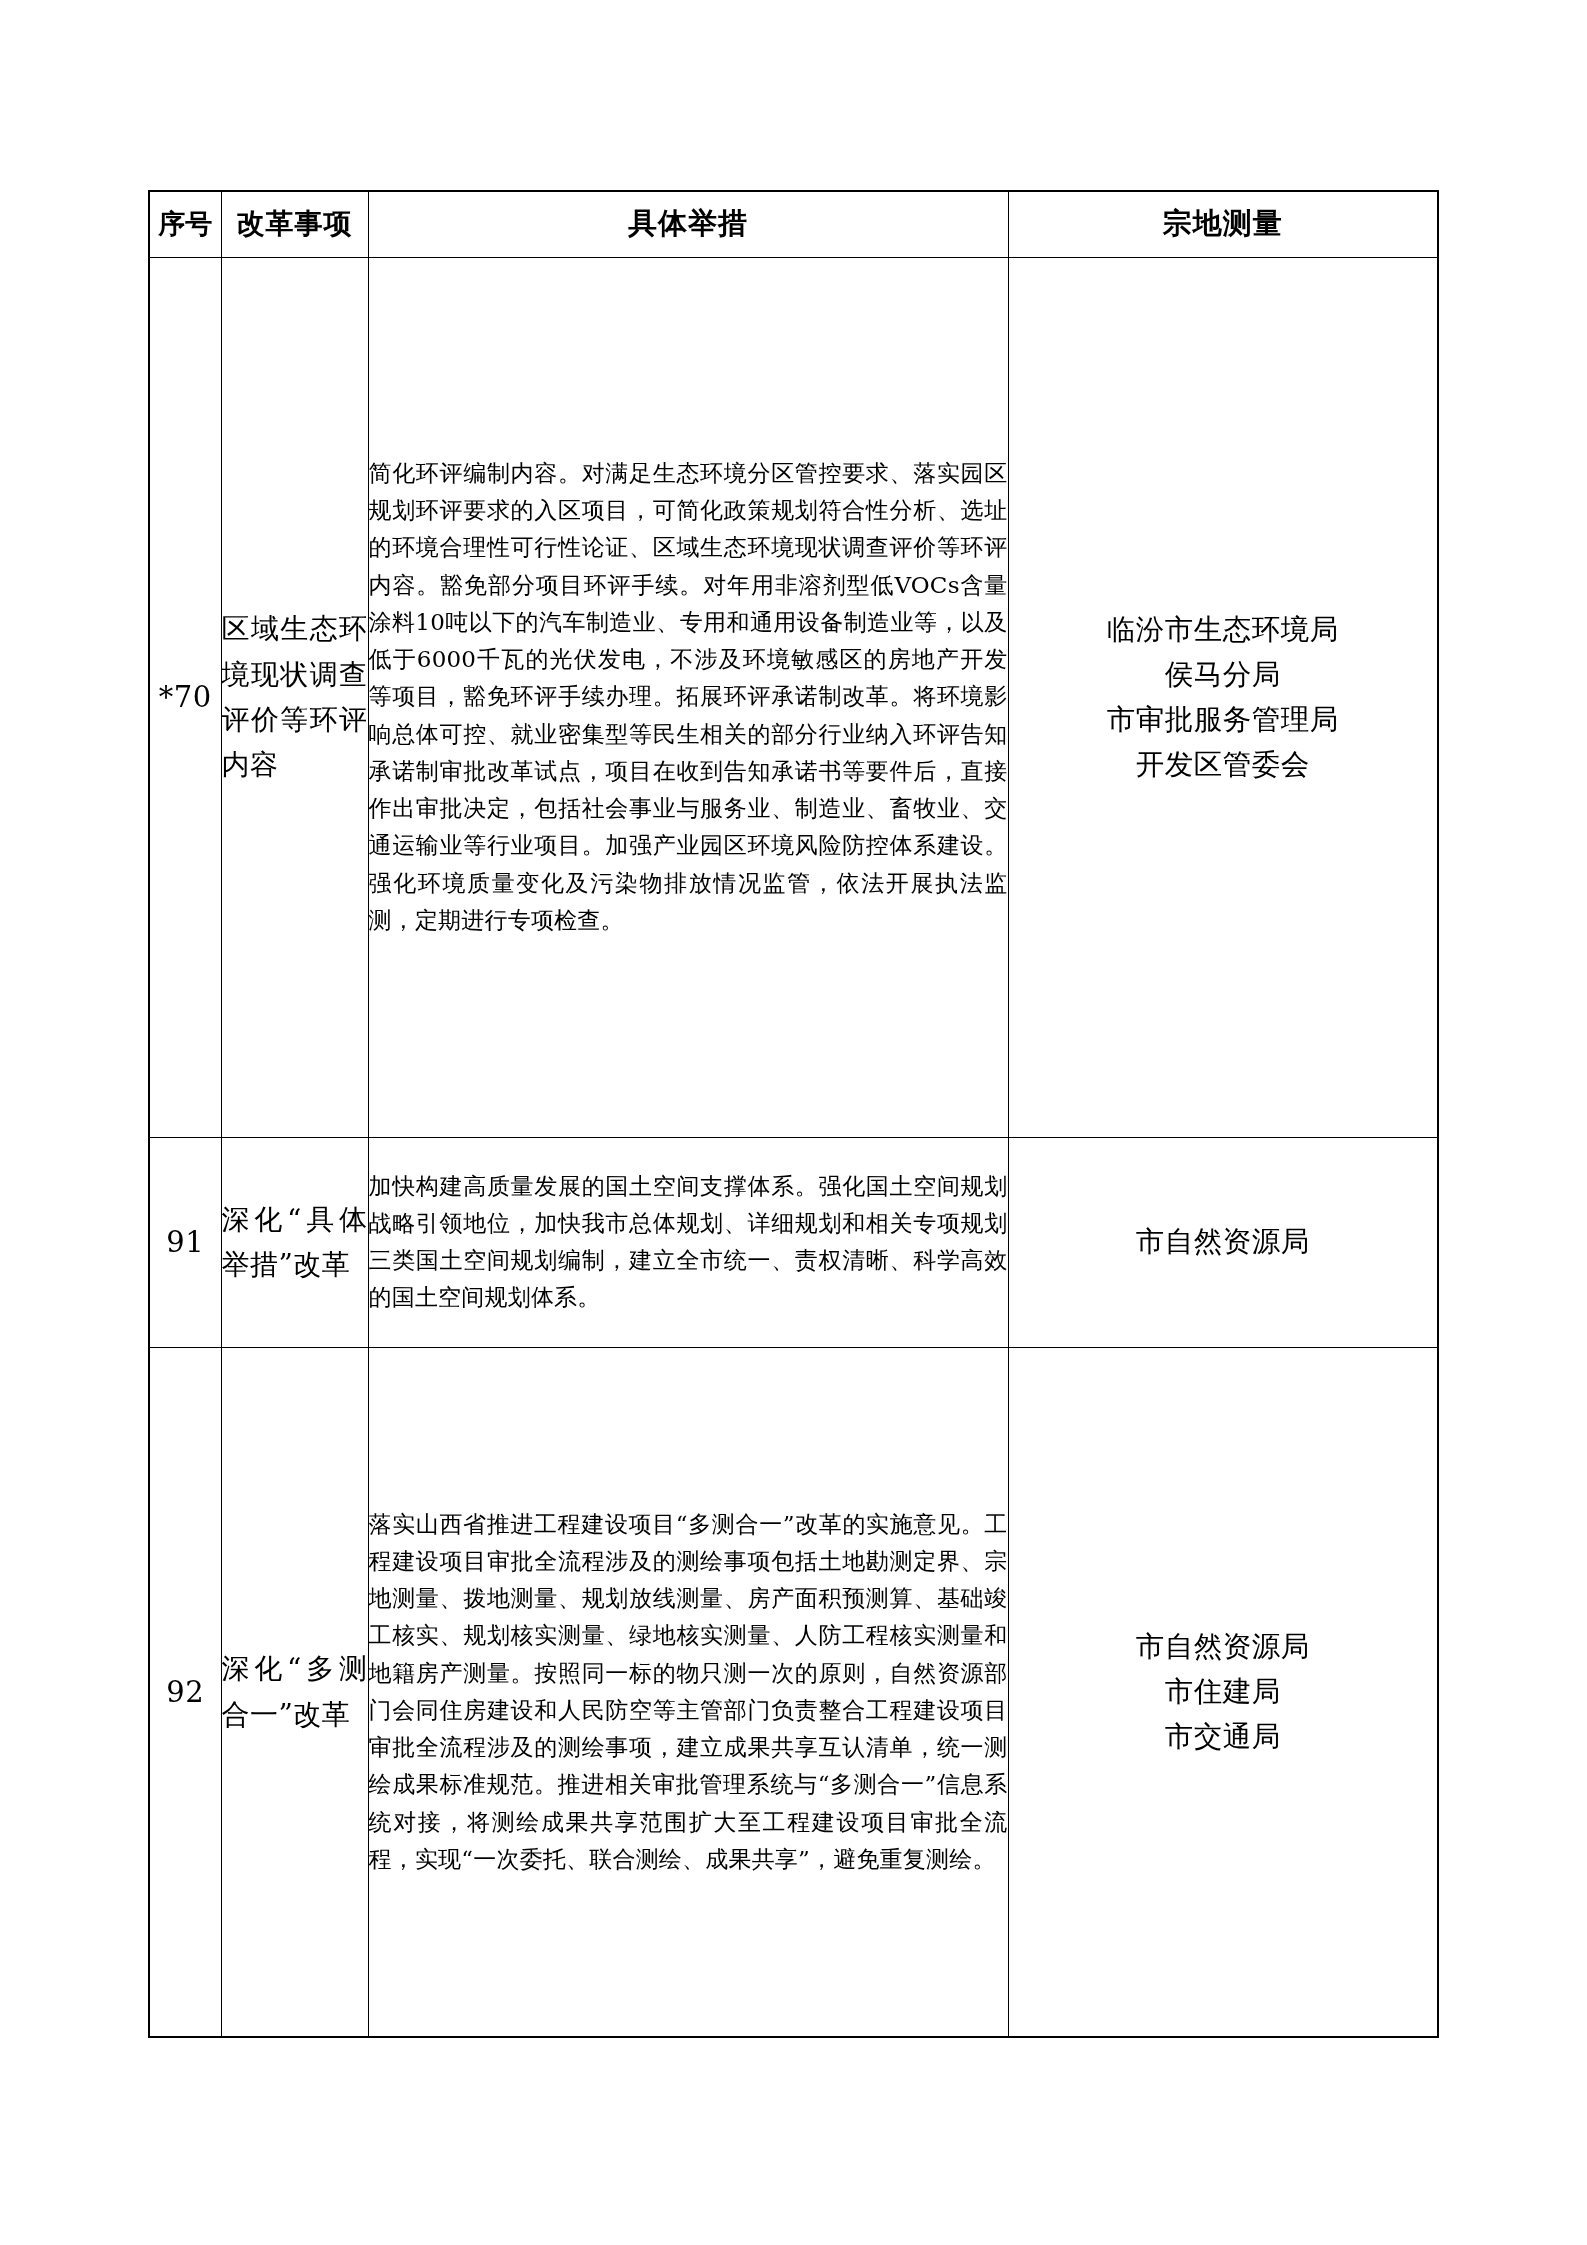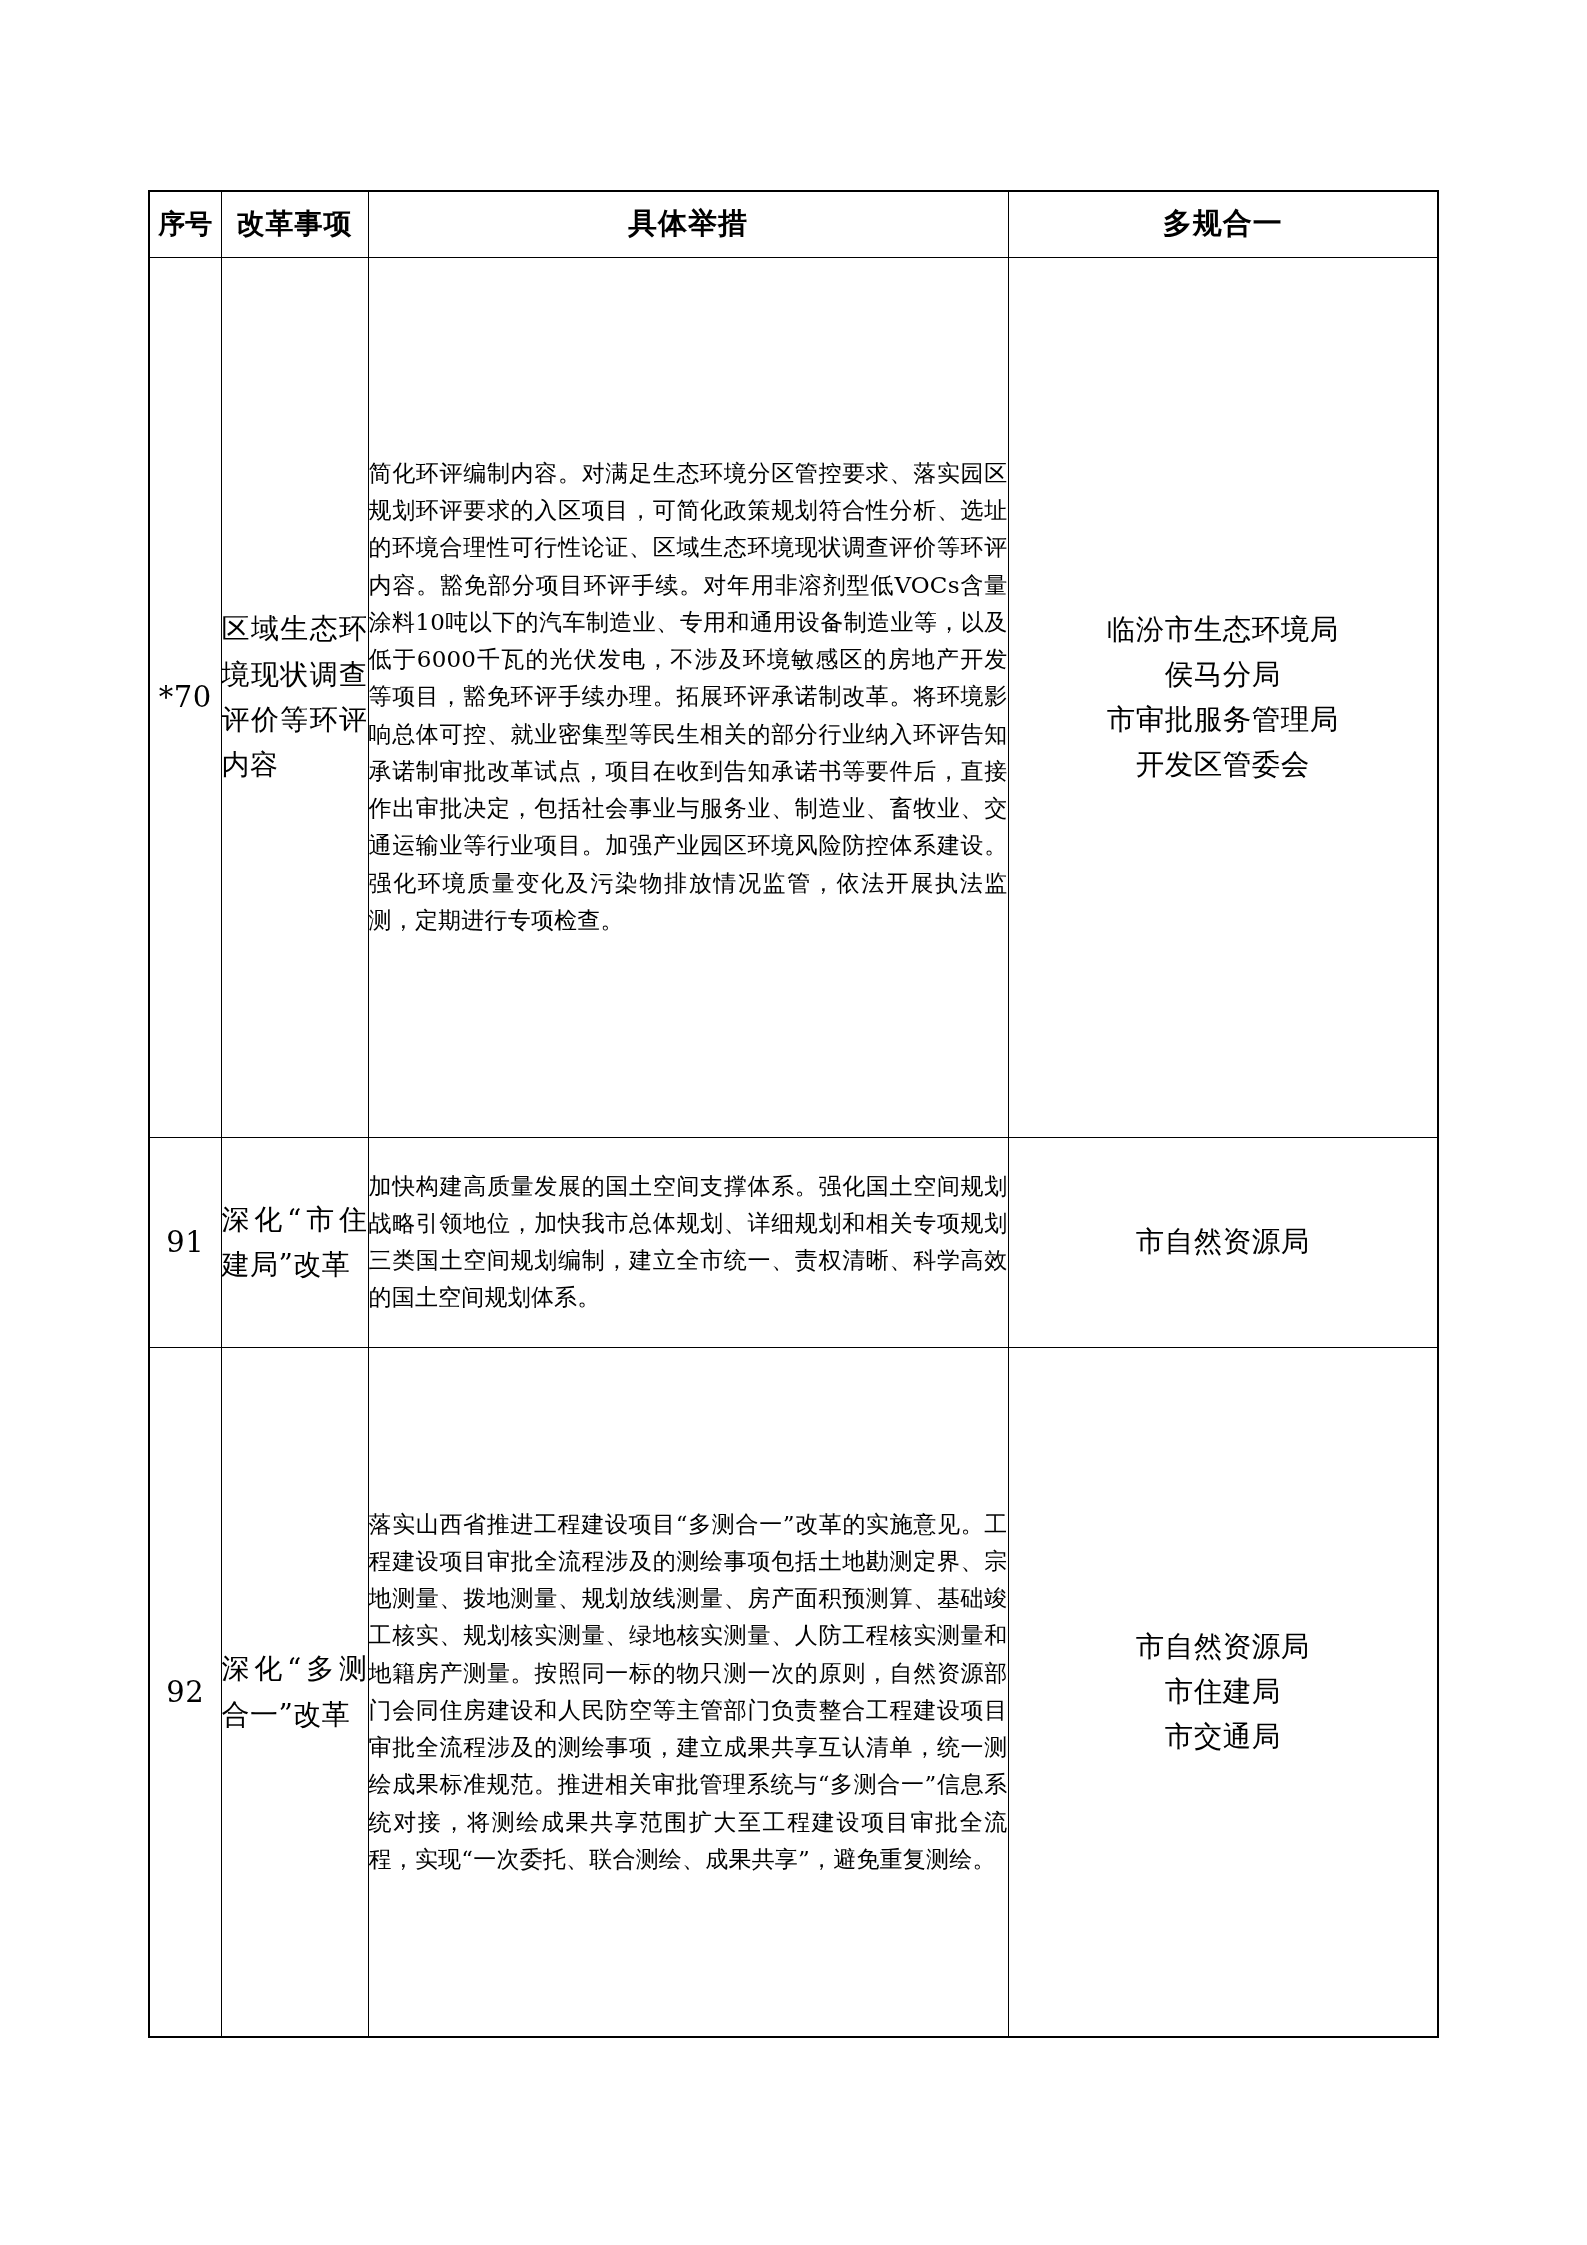--- a/index.html
+++ b/index.html
@@ -151,21 +151,21 @@
         <col class="c-seq">
         <col class="c-item">
         <col class="c-meas">
         <col class="c-unit">
       </colgroup>
       <thead>
         <tr>
           <th class="h-seq">序号</th>
           <th class="h-item">改革事项</th>
           <th class="h-meas">具体举措</th>
-          <th class="h-unit">多规合一</th>
+          <th class="h-unit">宗地测量</th>
         </tr>
       </thead>
       <tbody>
 
         <tr class="row-90">
           <td class="seq-cell">*70</td>
           <td class="item-cell">
             <span class="item-text">区域生态环境现状调查评价等环评内容</span>
           </td>
           <td class="meas-cell">
@@ -173,21 +173,21 @@
           </td>
           <td class="unit-cell">临汾市生态环境局
 侯马分局
 市审批服务管理局
 开发区管委会</td>
         </tr>
 
         <tr class="row-91">
           <td class="seq-cell">91</td>
           <td class="item-cell">
-            <span class="item-text">深化“市住建局”改革</span>
+            <span class="item-text">深化“具体举措”改革</span>
           </td>
           <td class="meas-cell">
             <span class="meas-text">加快构建高质量发展的国土空间支撑体系。强化国土空间规划战略引领地位，加快我市总体规划、详细规划和相关专项规划三类国土空间规划编制，建立全市统一、责权清晰、科学高效的国土空间规划体系。</span>
           </td>
           <td class="unit-cell">市自然资源局</td>
         </tr>
 
         <tr class="row-92">
           <td class="seq-cell">92</td>
           <td class="item-cell">

